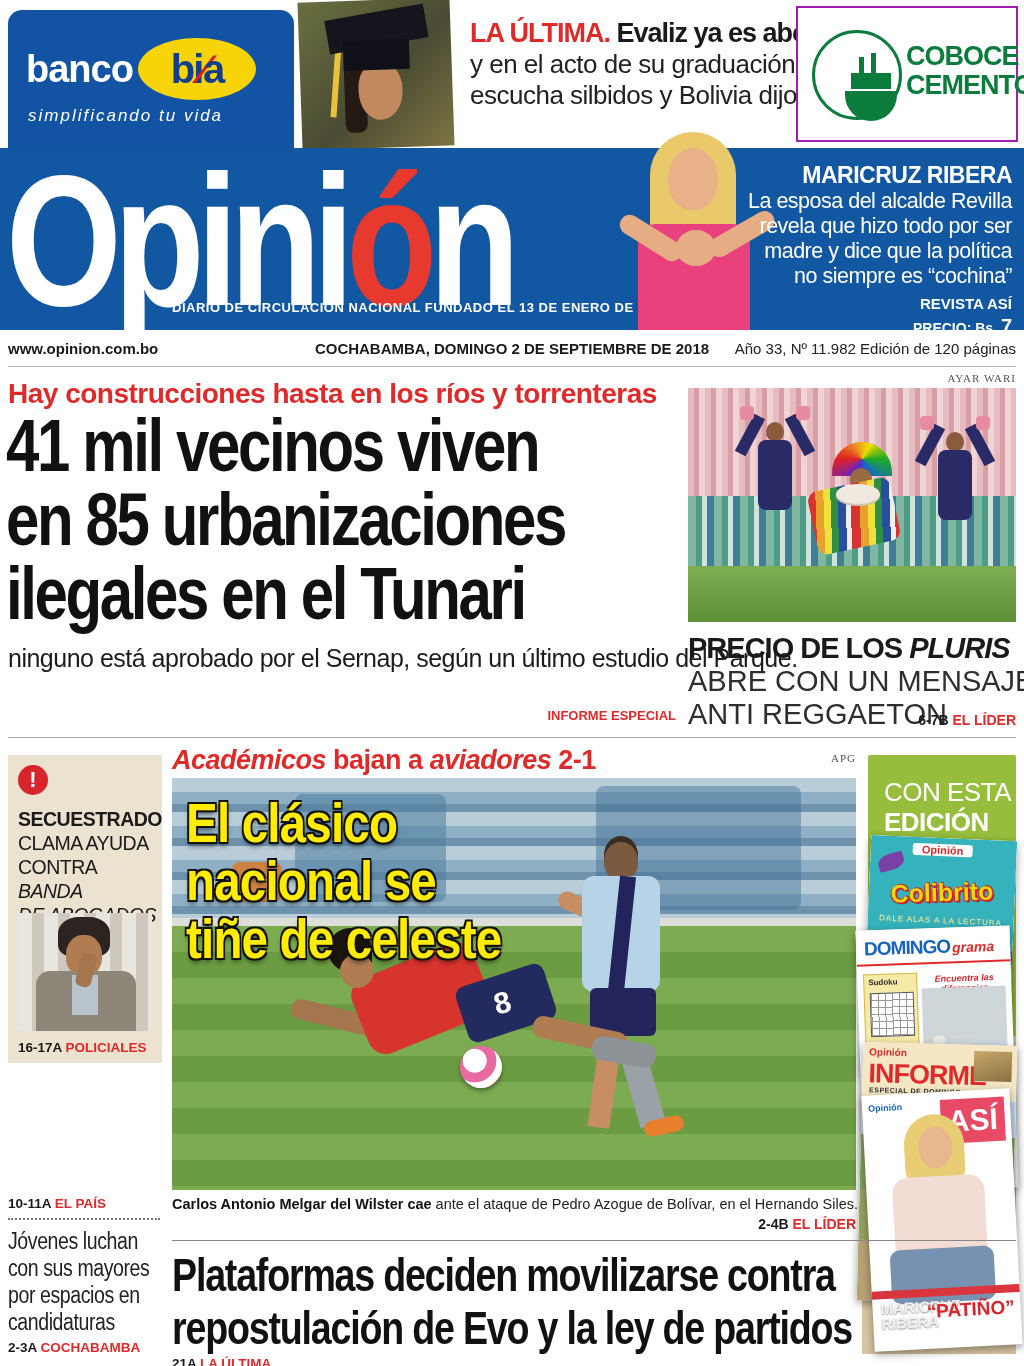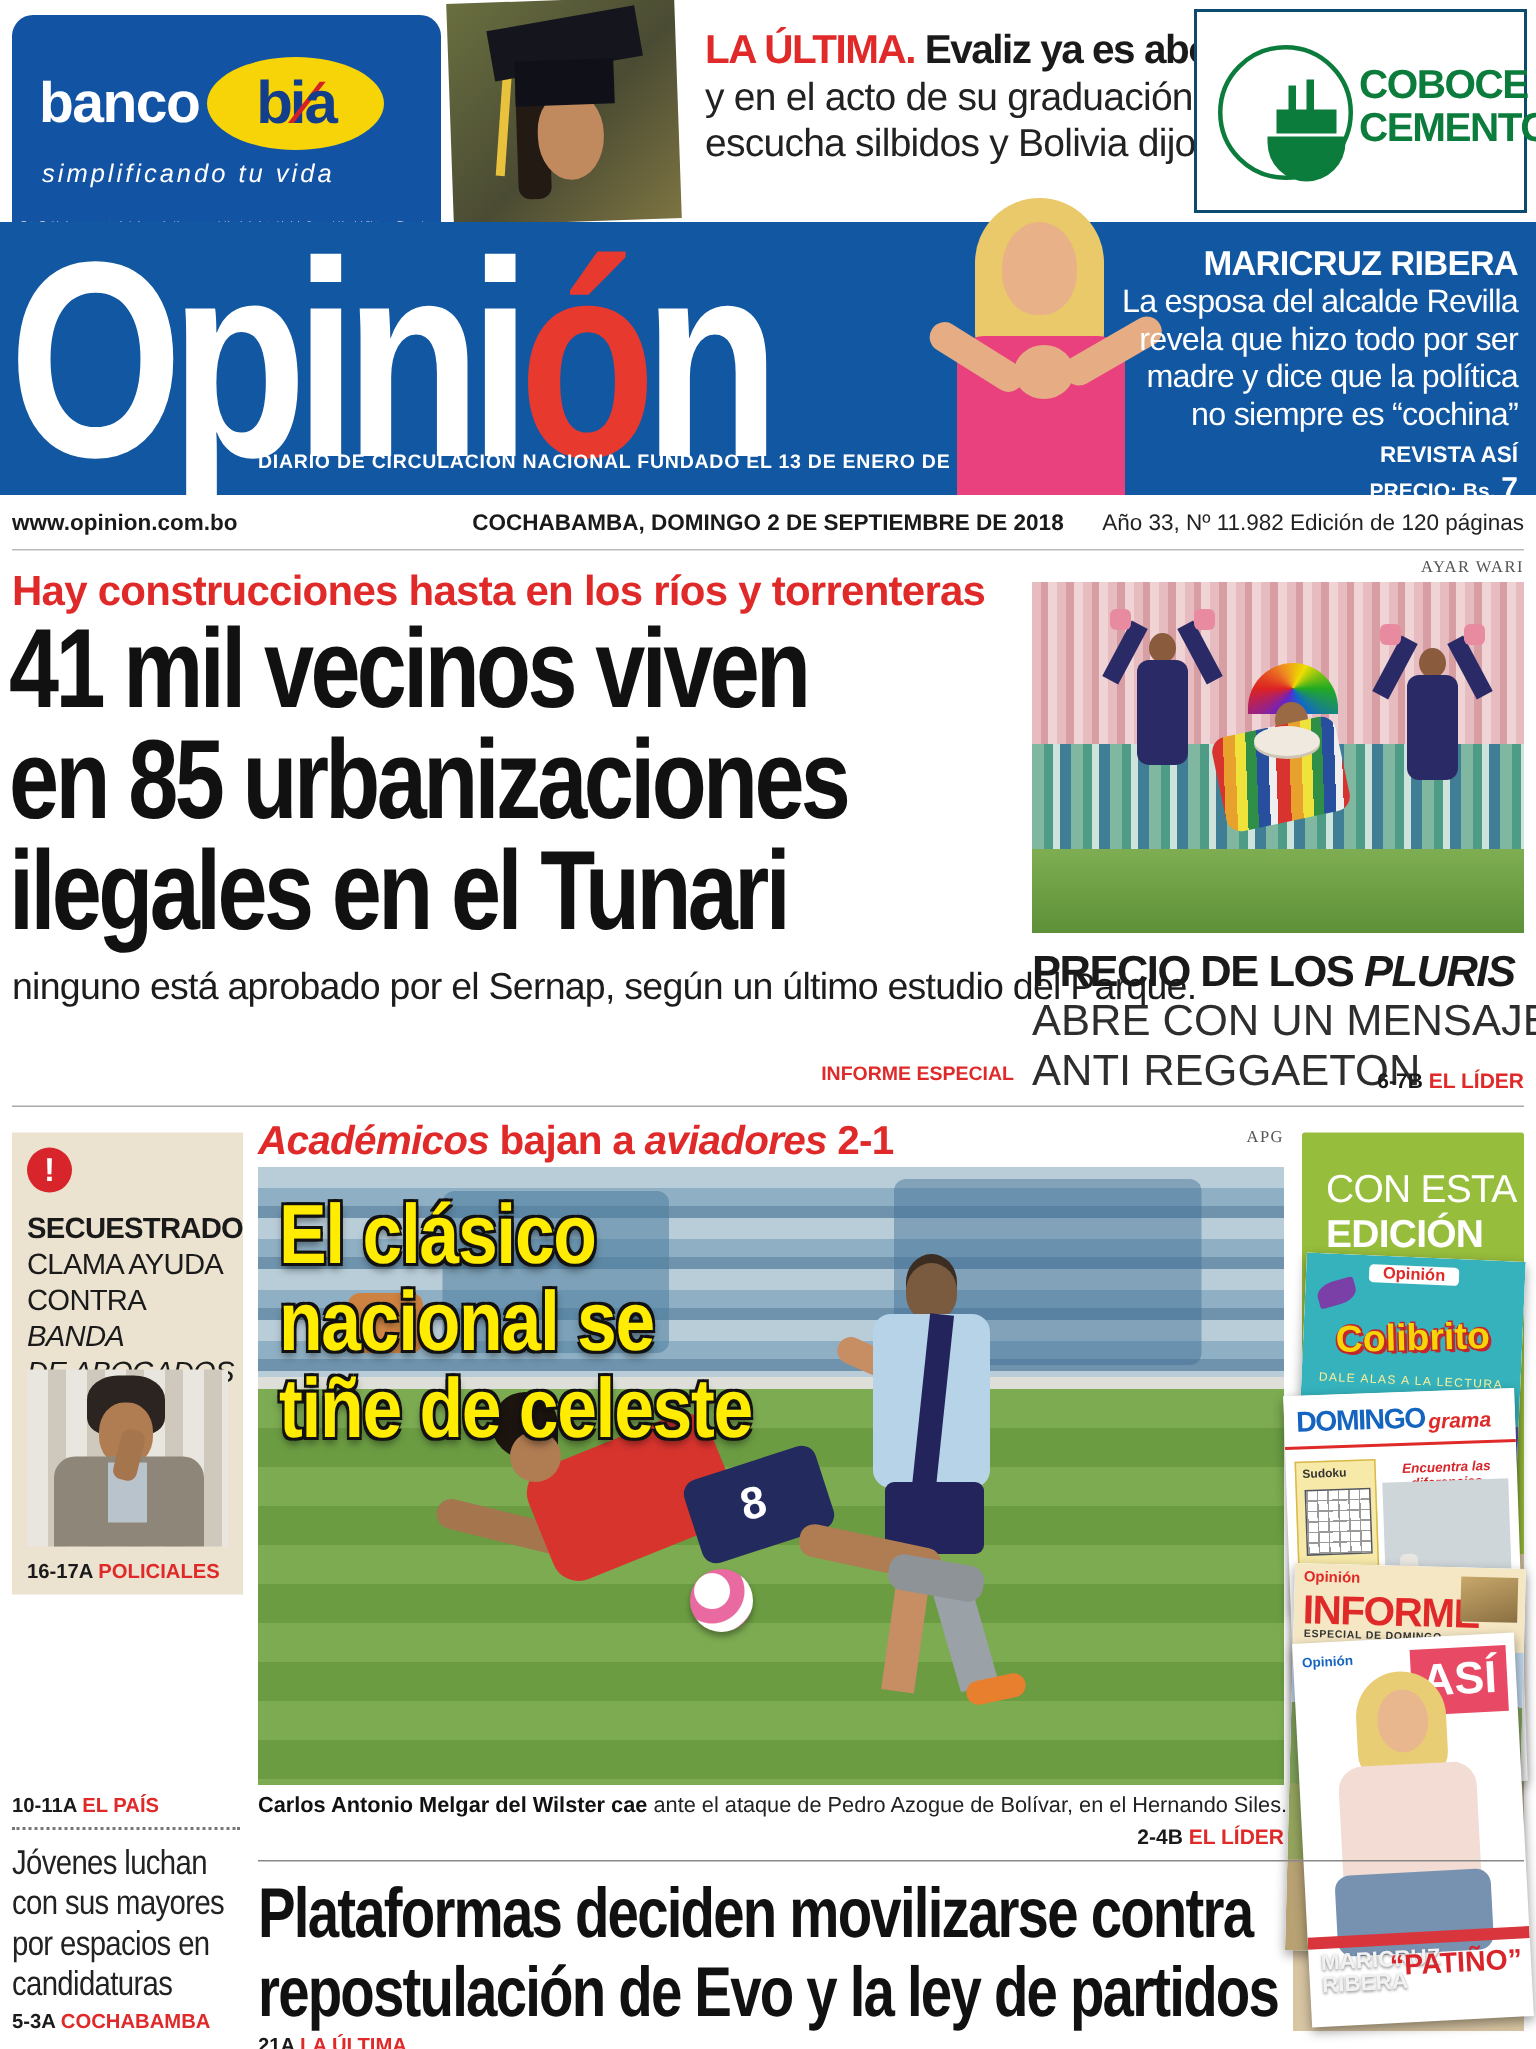--- a/index.html
+++ b/index.html
@@ -23,21 +23,21 @@
   #gradphoto{left:300px;top:0;width:152px;height:148px;transform:rotate(-2deg);
              background:linear-gradient(135deg,#6a6f3f 0%,#4a4b33 55%,#7d7442 100%);overflow:hidden;box-shadow:0 0 0 3px #fff;}
   .cap{position:absolute;left:28px;top:12px;width:100px;height:34px;background:#15151d;transform:rotate(-8deg);}
   .capband{position:absolute;left:44px;top:40px;width:66px;height:30px;background:#101018;}
   .gface{position:absolute;left:58px;top:62px;width:44px;height:58px;background:#c08a5e;border-radius:48% 52% 55% 55%;}
   .ghair{position:absolute;left:44px;top:52px;width:22px;height:80px;background:#241a14;border-radius:8px;}
   .tassel{position:absolute;left:34px;top:20px;width:6px;height:96px;background:#e8c23c;transform:rotate(6deg);}
   #ultimaAd{left:470px;top:18px;width:330px;height:120px;}
   #ultimaAd .l1{font-size:27px;font-weight:bold;letter-spacing:-1px;}
   #ultimaAd .l2{font-size:26px;letter-spacing:-0.5px;color:#222;}
-  #coboce{left:796px;top:6px;width:218px;height:132px;background:#fff;border:2px solid #0c4a6e;}
+  #coboce{left:796px;top:6px;width:218px;height:132px;background:#fff;border:2px solid #a21caf;}
   #coboce .emb{position:absolute;left:14px;top:22px;width:84px;height:84px;border:3px solid #0c7c3c;border-radius:50%;background:#fff;}
   #coboce .hands{position:absolute;left:30px;top:58px;width:52px;height:30px;background:#0c7c3c;border-radius:0 0 26px 26px;}
   #coboce .fact{position:absolute;left:36px;top:40px;width:40px;height:16px;background:#0c7c3c;}
   #coboce .ch1{position:absolute;left:44px;top:24px;width:5px;height:18px;background:#0c7c3c;}
   #coboce .ch2{position:absolute;left:56px;top:20px;width:5px;height:22px;background:#0c7c3c;}
   #coboce .txt{position:absolute;left:108px;top:34px;font-weight:bold;font-size:27px;line-height:29px;color:#0c7c3c;letter-spacing:-1px;}
 
   
   #masthead{left:0;top:148px;width:1024px;height:182px;background:#1257a2;}
   #logo{position:absolute;left:6px;top:-14px;font-weight:bold;font-size:186px;color:#fff;letter-spacing:-10px;
@@ -359,21 +359,21 @@
       <div class="karm"></div>
     </div>
     <div id="kidnapRef"><span>16-17A</span> <span class="red">POLICIALES</span></div>
   </div>
 
   <div id="masRef" class="abs"><span>10-11A</span> <span class="red">EL PAÍS</span></div>
   <div id="dotRule" class="abs"></div>
   <div id="jovStory" class="abs">
     <div class="leftHeadLight">Jóvenes luchan con sus mayores por espacios en candidaturas</div>
   </div>
-  <div id="jovRef" class="abs"><span>5-3A</span> <span class="red">COCHABAMBA</span></div>
+  <div id="jovRef" class="abs"><span>2-3A</span> <span class="red">COCHABAMBA</span></div>
 
   <div id="sportKick" class="abs red nw"><span class="it">Académicos</span><span> bajan a </span><span class="it">aviadores</span><span> 2-1</span></div>
   <div id="apg" class="abs credit right">APG</div>
 
   <div id="footPhoto" class="abs">
     <div class="stands"></div>
     <div class="standPatch1"></div>
     <div class="standPatch2"></div>
     <div class="rail"></div>
     <div class="pitch"></div>

